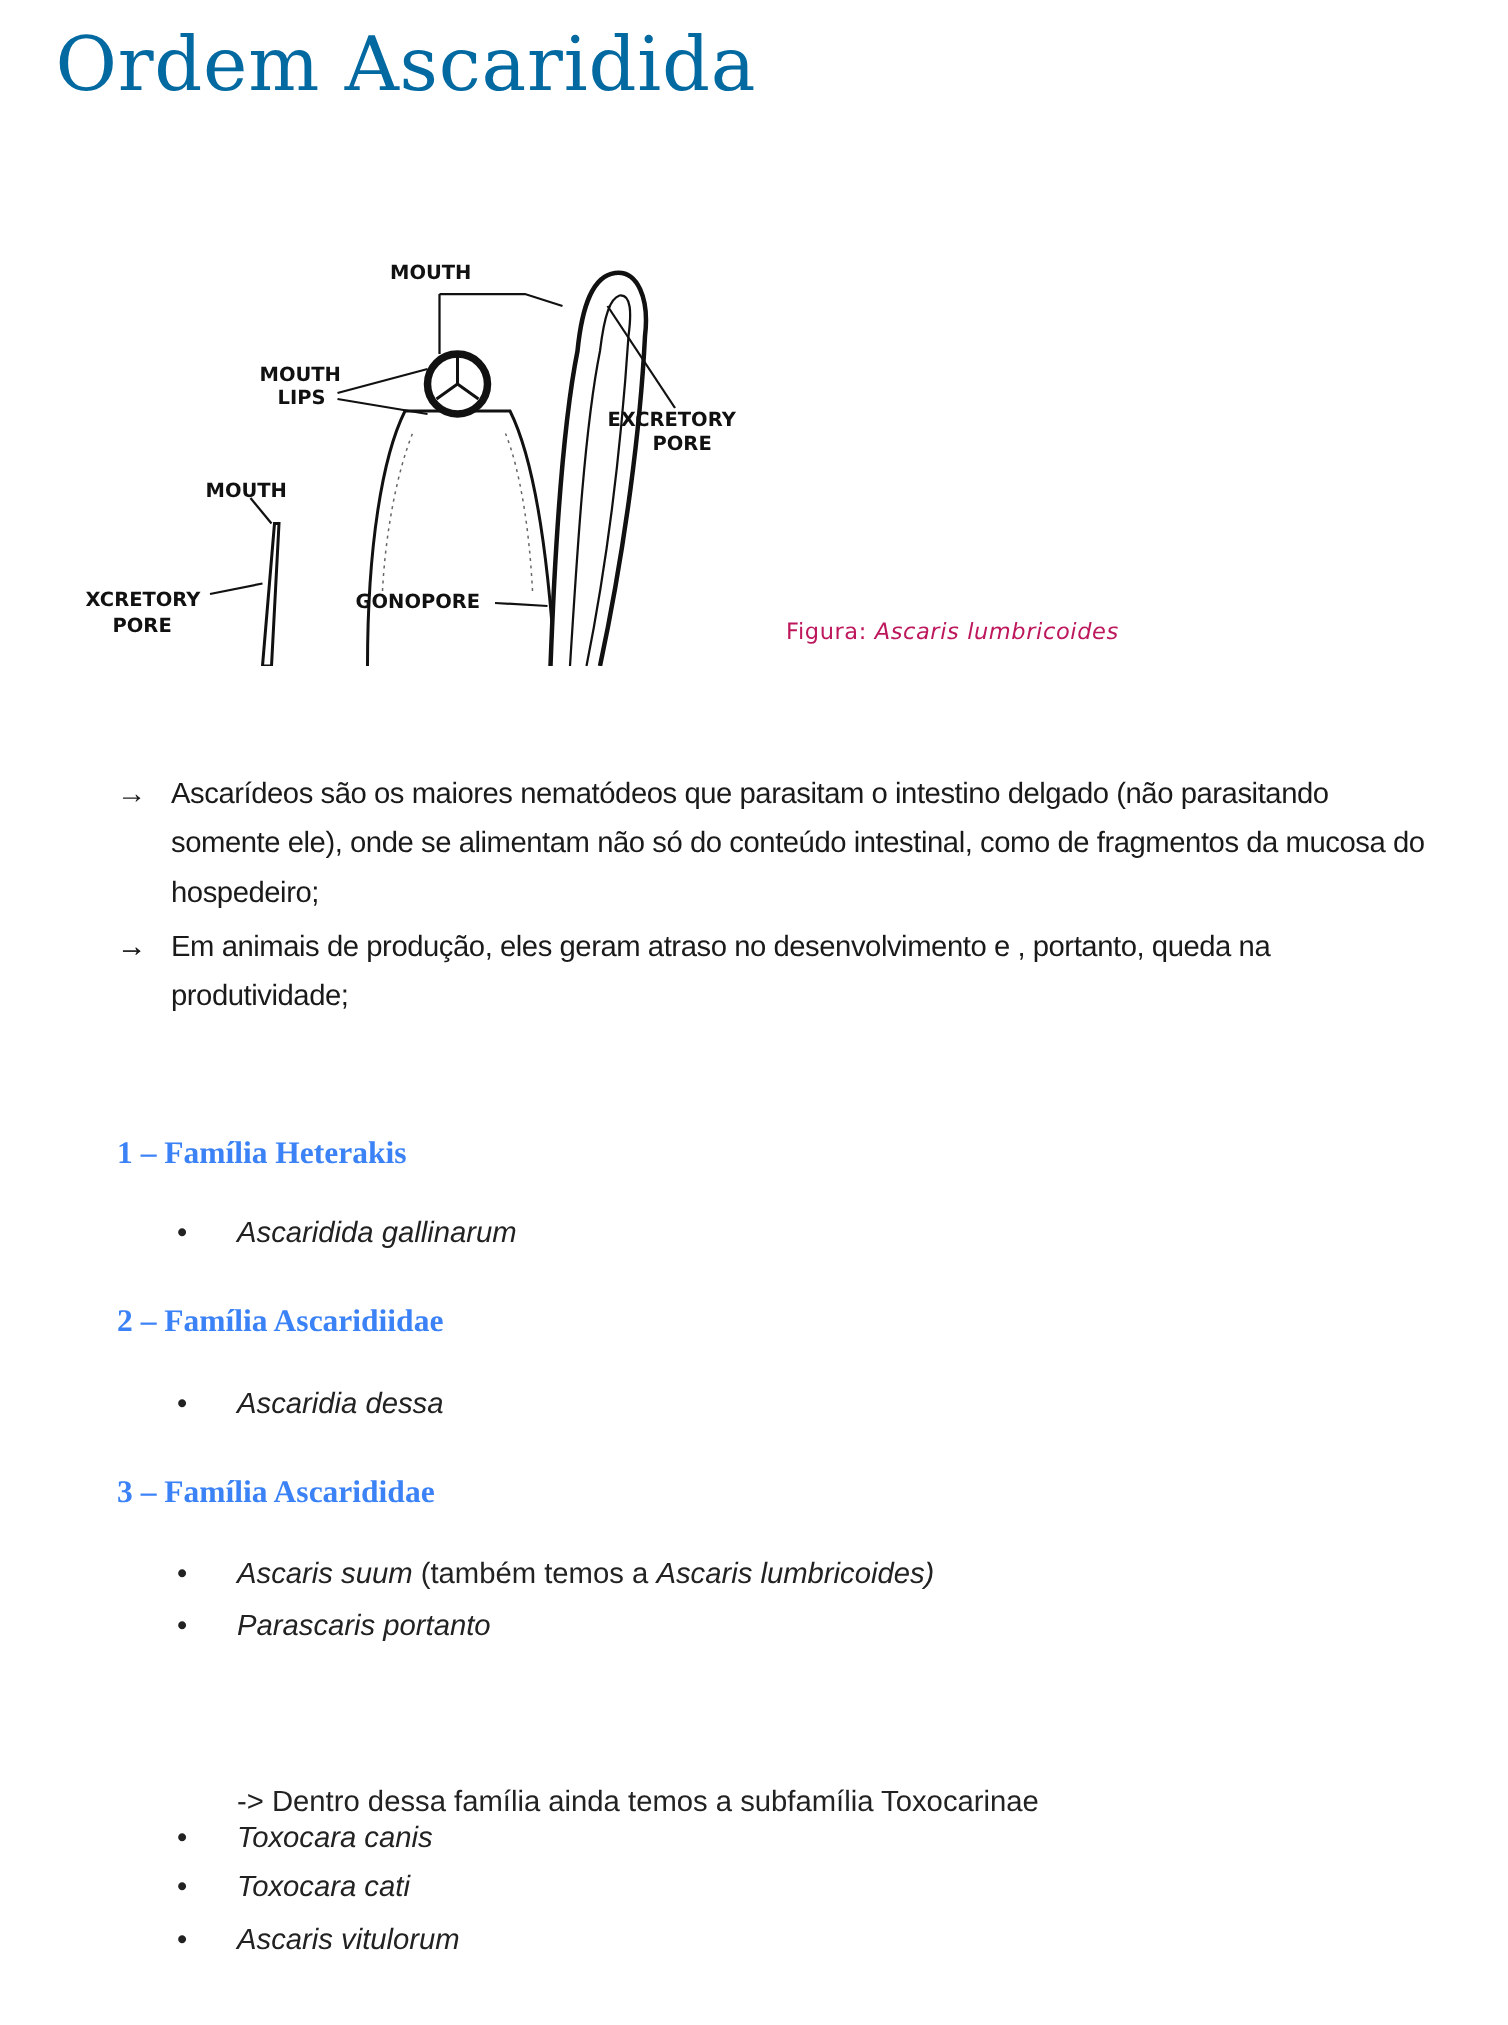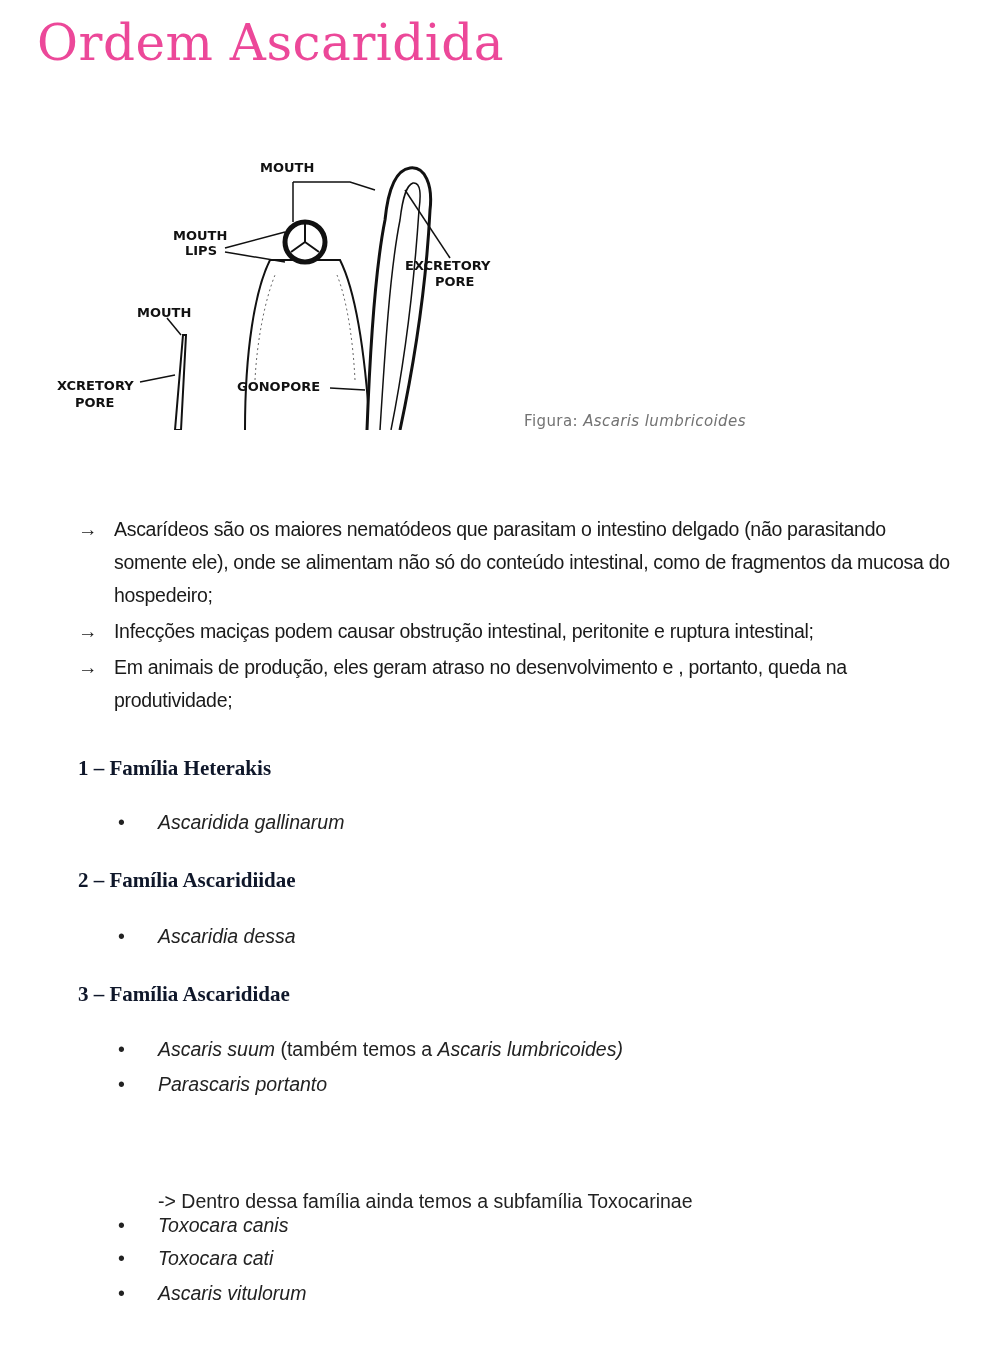--- a/index.html
+++ b/index.html
@@ -1,39 +1,39 @@
 <!DOCTYPE html>
 <html><head>
 <meta charset="utf-8">
 <style>
   html, body { margin: 0; padding: 0; background: #ffffff; }
   body { width: 1005px; height: 1350px; position: relative; overflow: hidden; color: #1a1a1a; }
   .title {
     position: absolute; left: 37px; top: 14px;
     font-family: "DejaVu Serif", "Liberation Serif", serif;
-    font-size: 50px; color: #ec4899; font-weight: normal; letter-spacing: 0.5px;
+    font-size: 50px; color: #0369a1; font-weight: normal; letter-spacing: 0.5px;
     margin: 0;
   }
-  .figure { position: absolute; left: 55px; top: 150px; width: 450px; height: 280px; }
+  .figure { position: absolute; left: 55px; top: 164px; width: 450px; height: 280px; }
   .figure svg { width: 450px; height: 280px; }
   .fig-label { font-family: "DejaVu Sans", sans-serif; font-weight: bold; font-size: 13px; fill: #111; }
   .caption {
     position: absolute; left: 524px; top: 412px;
-    font-family: "DejaVu Sans", sans-serif; font-size: 15px; color: #737373; letter-spacing: 0.4px;
+    font-family: "DejaVu Sans", sans-serif; font-size: 15px; color: #be185d; letter-spacing: 0.4px;
   }
   .caption i { font-style: italic; }
   .bullets {
     position: absolute; left: 78px; top: 513px; width: 880px;
     font-family: "Liberation Sans", sans-serif; font-size: 19.5px; line-height: 33px; color: #1a1a1a;
   }
   .arrow-item { position: relative; padding-left: 36px; margin-bottom: 3px; letter-spacing: -0.3px; }
   .arrow-item .arrow { position: absolute; left: 0; top: 0; }
   .heading {
     position: absolute; left: 78px;
-    font-family: "Liberation Serif", serif; font-weight: bold; font-size: 21px; color: #0f172a;
+    font-family: "Liberation Serif", serif; font-weight: bold; font-size: 21px; color: #3b82f6;
   }
   .species {
     position: absolute; left: 118px;
     font-family: "Liberation Sans", sans-serif; font-size: 19.5px; color: #222;
   }
   .species .dot { position: absolute; left: 0; top: 0; font-style: normal; }
   .species .name { position: absolute; left: 40px; top: 0; white-space: nowrap; font-style: italic; }
   .species .name .up { font-style: normal; }
   .note {
     position: absolute; left: 158px; top: 1142px;
@@ -83,21 +83,20 @@
   <i>Ascaris lumbricoides</i>
 </div>
 
 <div class="bullets">
   <div class="arrow-item">
     <span class="arrow">→</span>
     <span>Ascarídeos são os maiores nematódeos que parasitam o intestino delgado (não parasitando somente ele), onde se alimentam não só do conteúdo intestinal, como de fragmentos da mucosa do hospedeiro;</span>
   </div>
   <div class="arrow-item">
     <span class="arrow">→</span>
-    <span>Infecções maciças podem causar obstrução intestinal, peritonite e ruptura intestinal;</span>
   </div>
   <div class="arrow-item">
     <span class="arrow">→</span>
     <span>Em animais de produção, eles geram atraso no desenvolvimento e , portanto, queda na produtividade;</span>
   </div>
 </div>
 
 <div class="heading" style="top:756px;">1 – Família Heterakis</div>
 <div class="species" style="top:811px;">
   <span class="dot">•</span>

